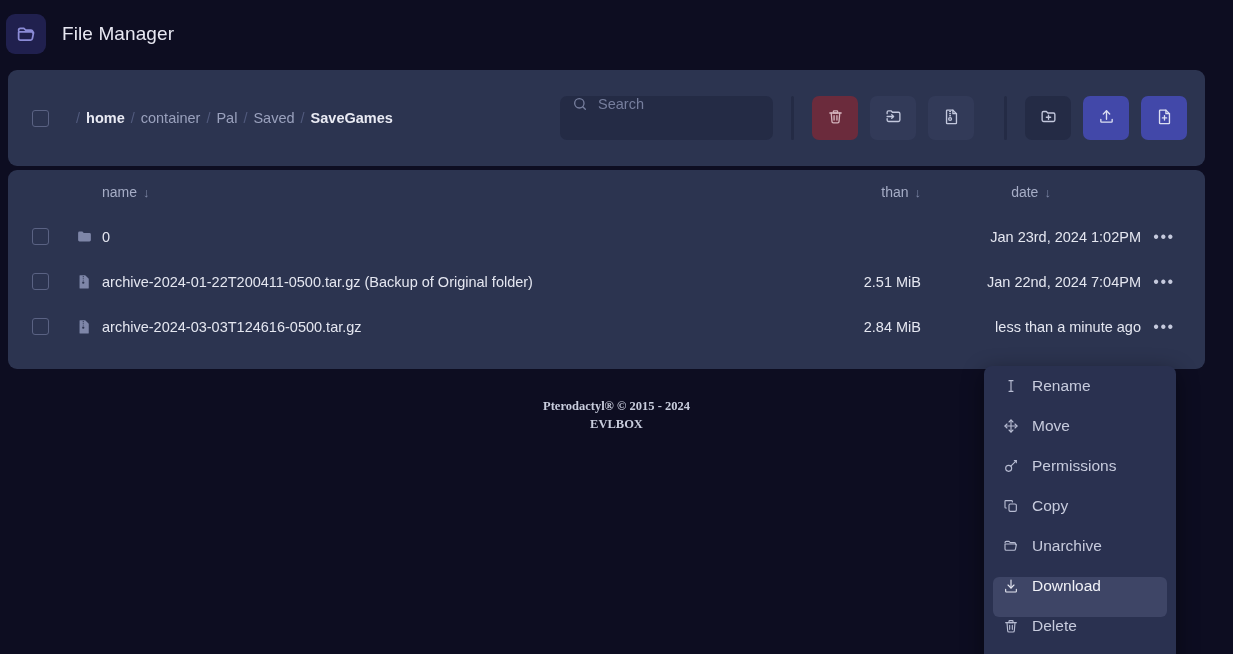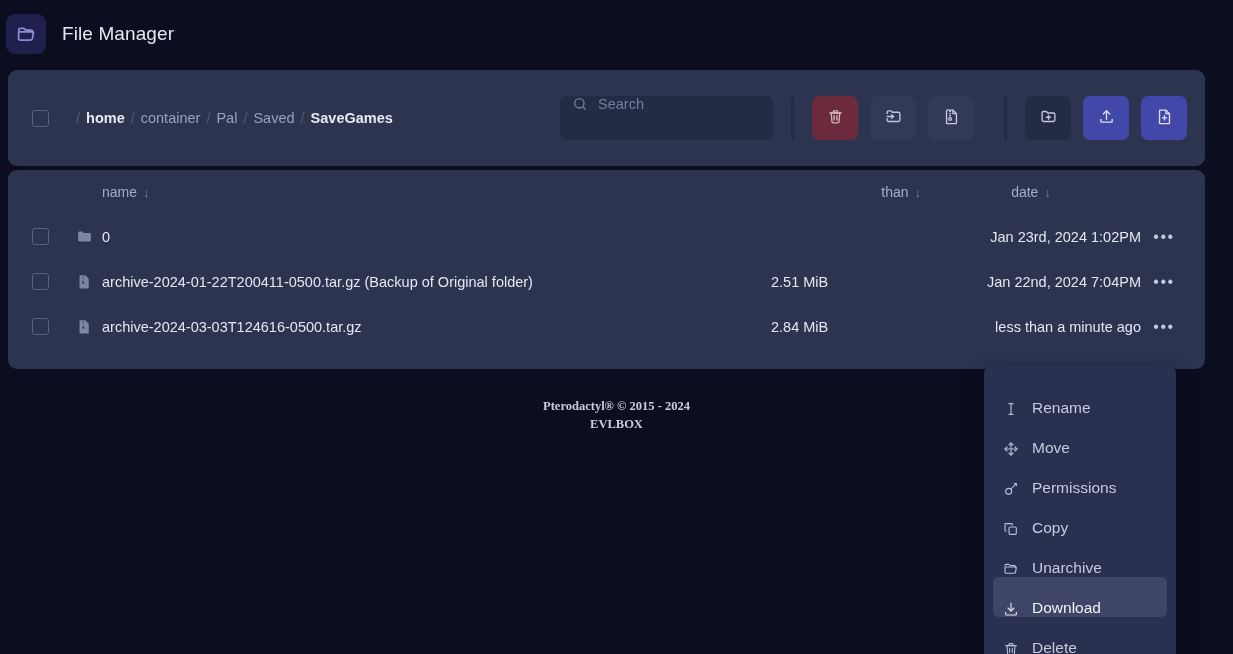--- a/index.html
+++ b/index.html
@@ -128,21 +128,21 @@
   }
   .row-icon {
     width: 36px; flex: none;
     display: flex; align-items: center; justify-content: center;
     margin-left: 17px;
   }
   .row-icon svg { width: 17px; height: 17px; }
   .icon-folder { fill: #7e86a8; }
   .icon-file { fill: #7e86a8; }
   .row-name { flex: 1 1 auto; padding-left: 0; }
-  .row-size { width: 150px; text-align: left; flex: none; }
+  .row-size { width: 150px; text-align: right; flex: none; }
   .row-date { width: 220px; text-align: right; flex: none; }
   .row-menu {
     width: 46px; flex: none;
     text-align: center;
     color: #c6cadd;
     font-size: 16px;
     letter-spacing: 1.5px;
     line-height: 1;
   }
 
@@ -161,21 +161,21 @@
   .ctx-menu {
     position: absolute;
     left: 984px; top: 366px;
     width: 192px;
     background: #2a3150;
     border-radius: 8px;
     padding: 11px 9px 9px 9px;
     box-shadow: 0 6px 22px rgba(0,0,0,.45);
   }
   .ctx-item {
-    display: flex; align-items: flex-end;
+    display: flex; align-items: flex-start;
     gap: 13px;
     height: 40px;
     padding: 0 9px;
     border-radius: 6px;
     color: #c7cbdd;
     font-size: 15.5px;
   }
   .ctx-item.active { background: #3e4566; color: #f0f1f7; }
   .ctx-icon {
     width: 17px; height: 17px;

